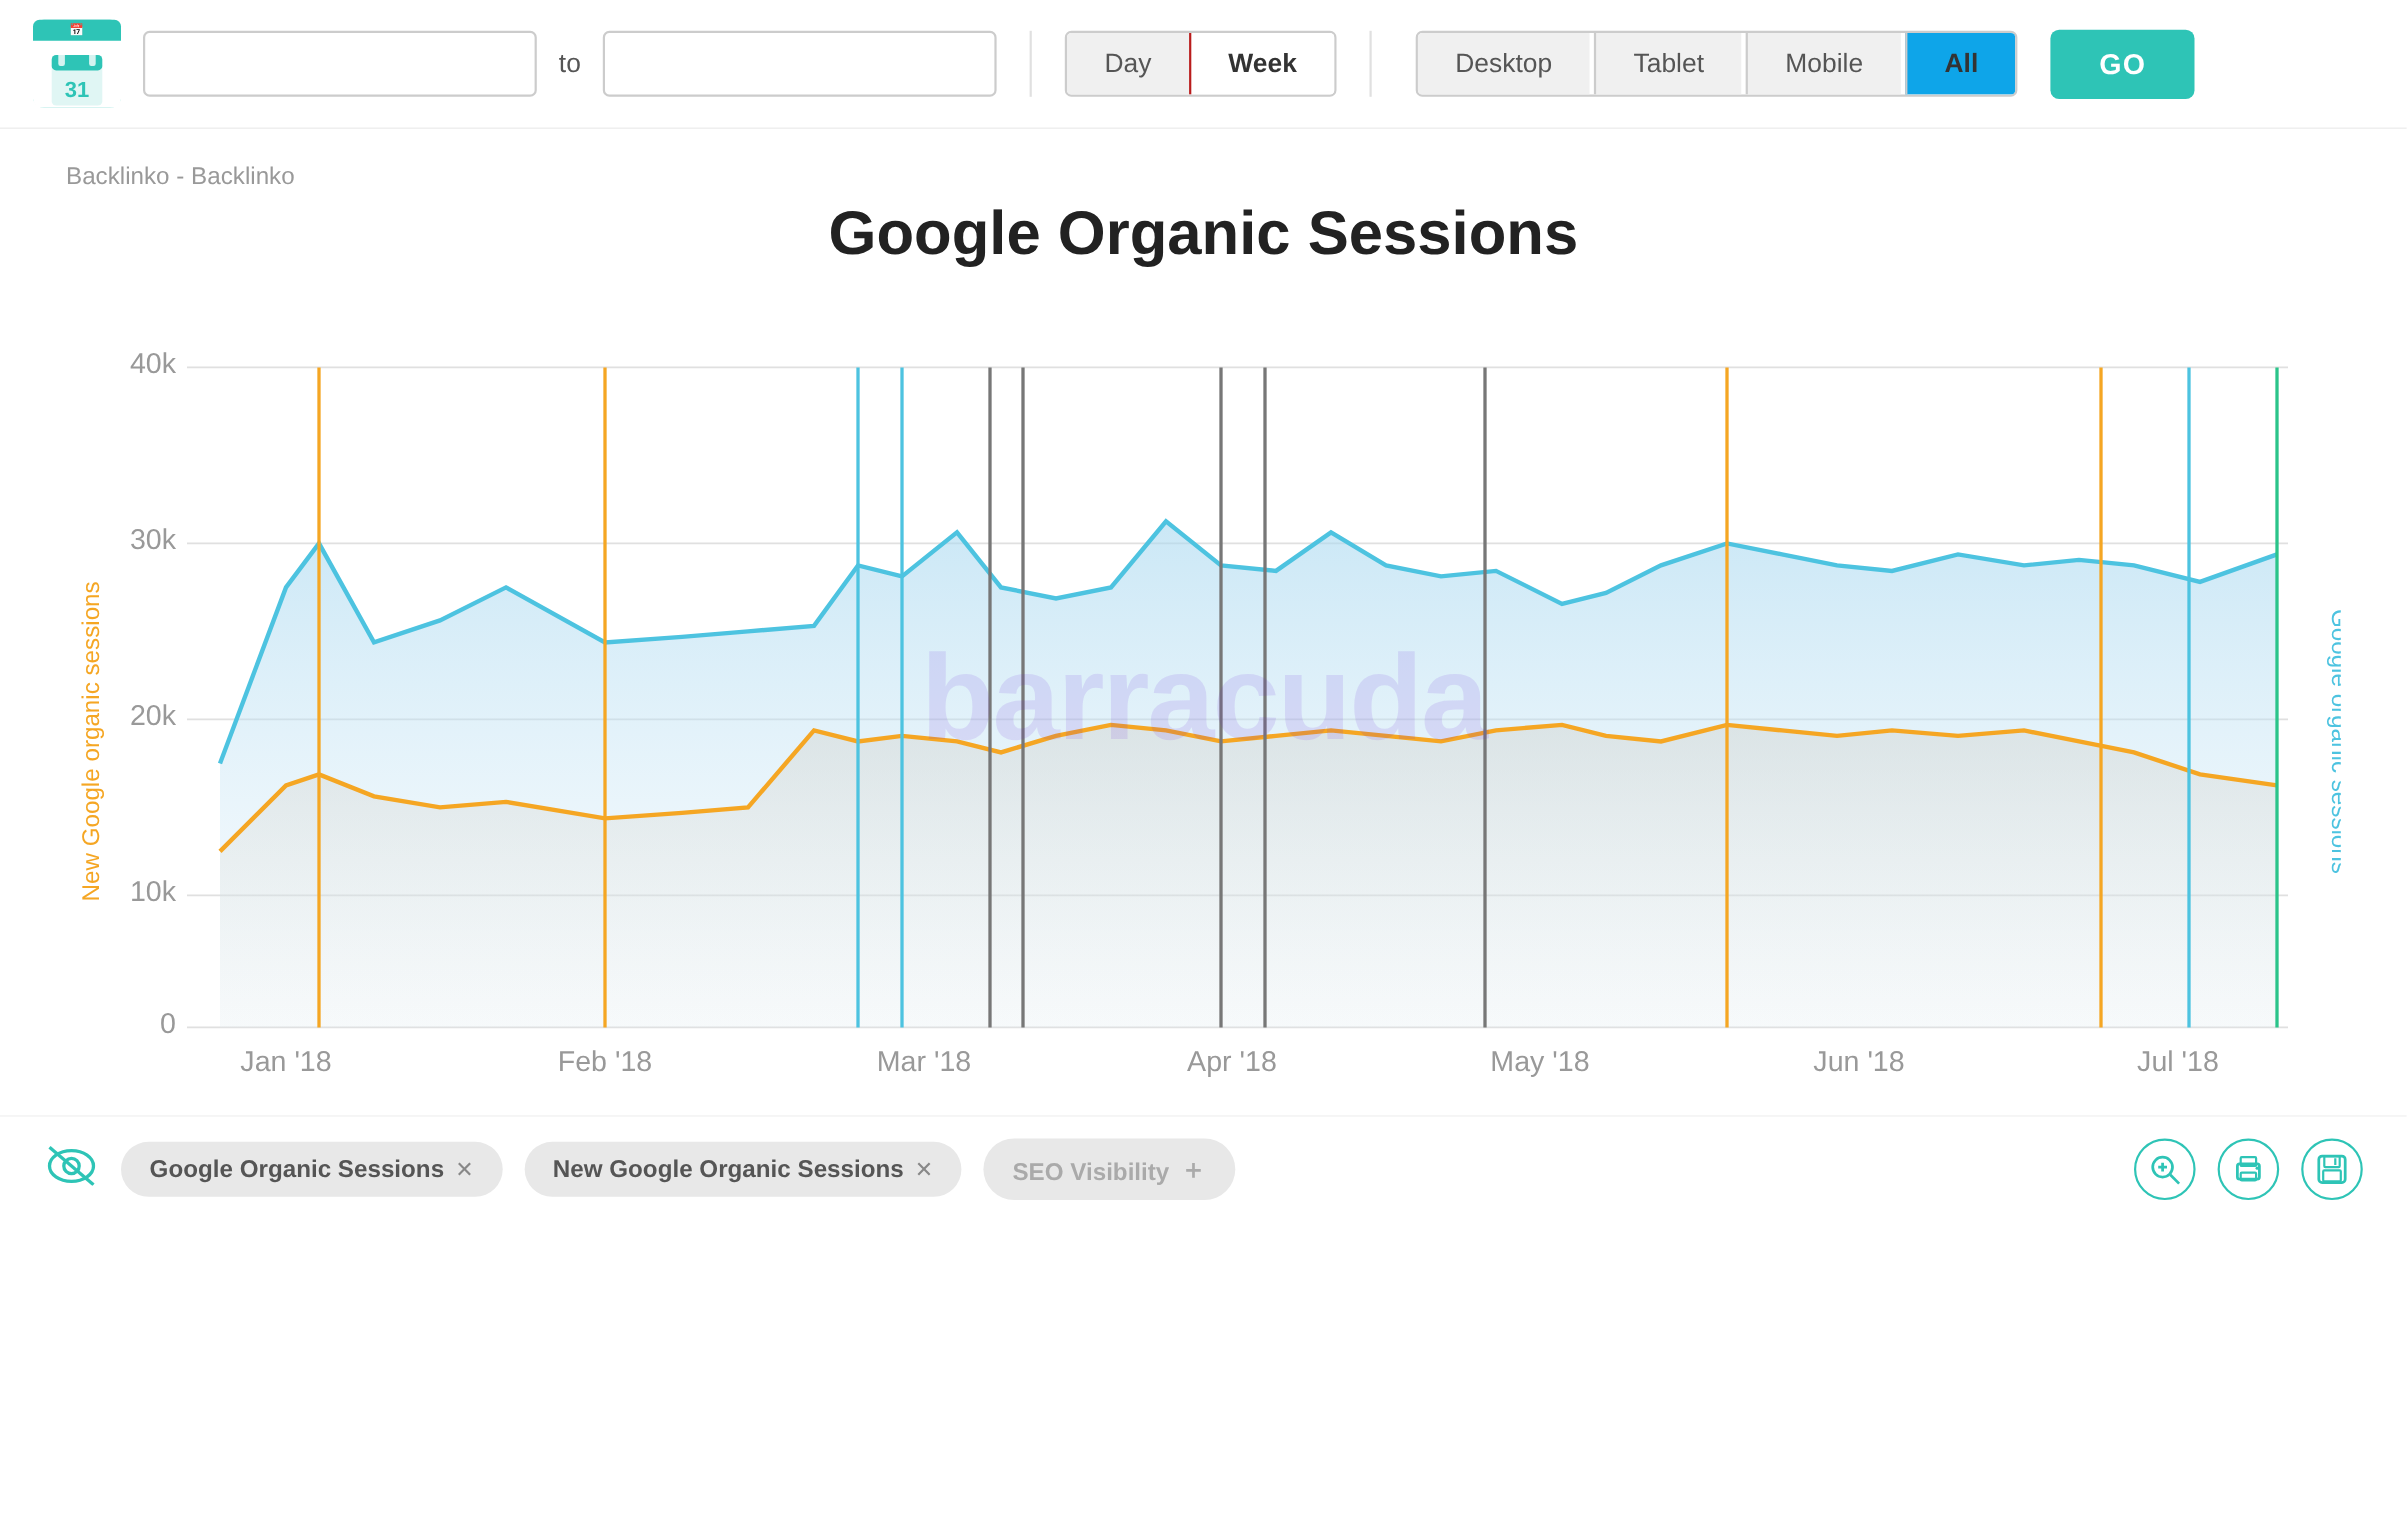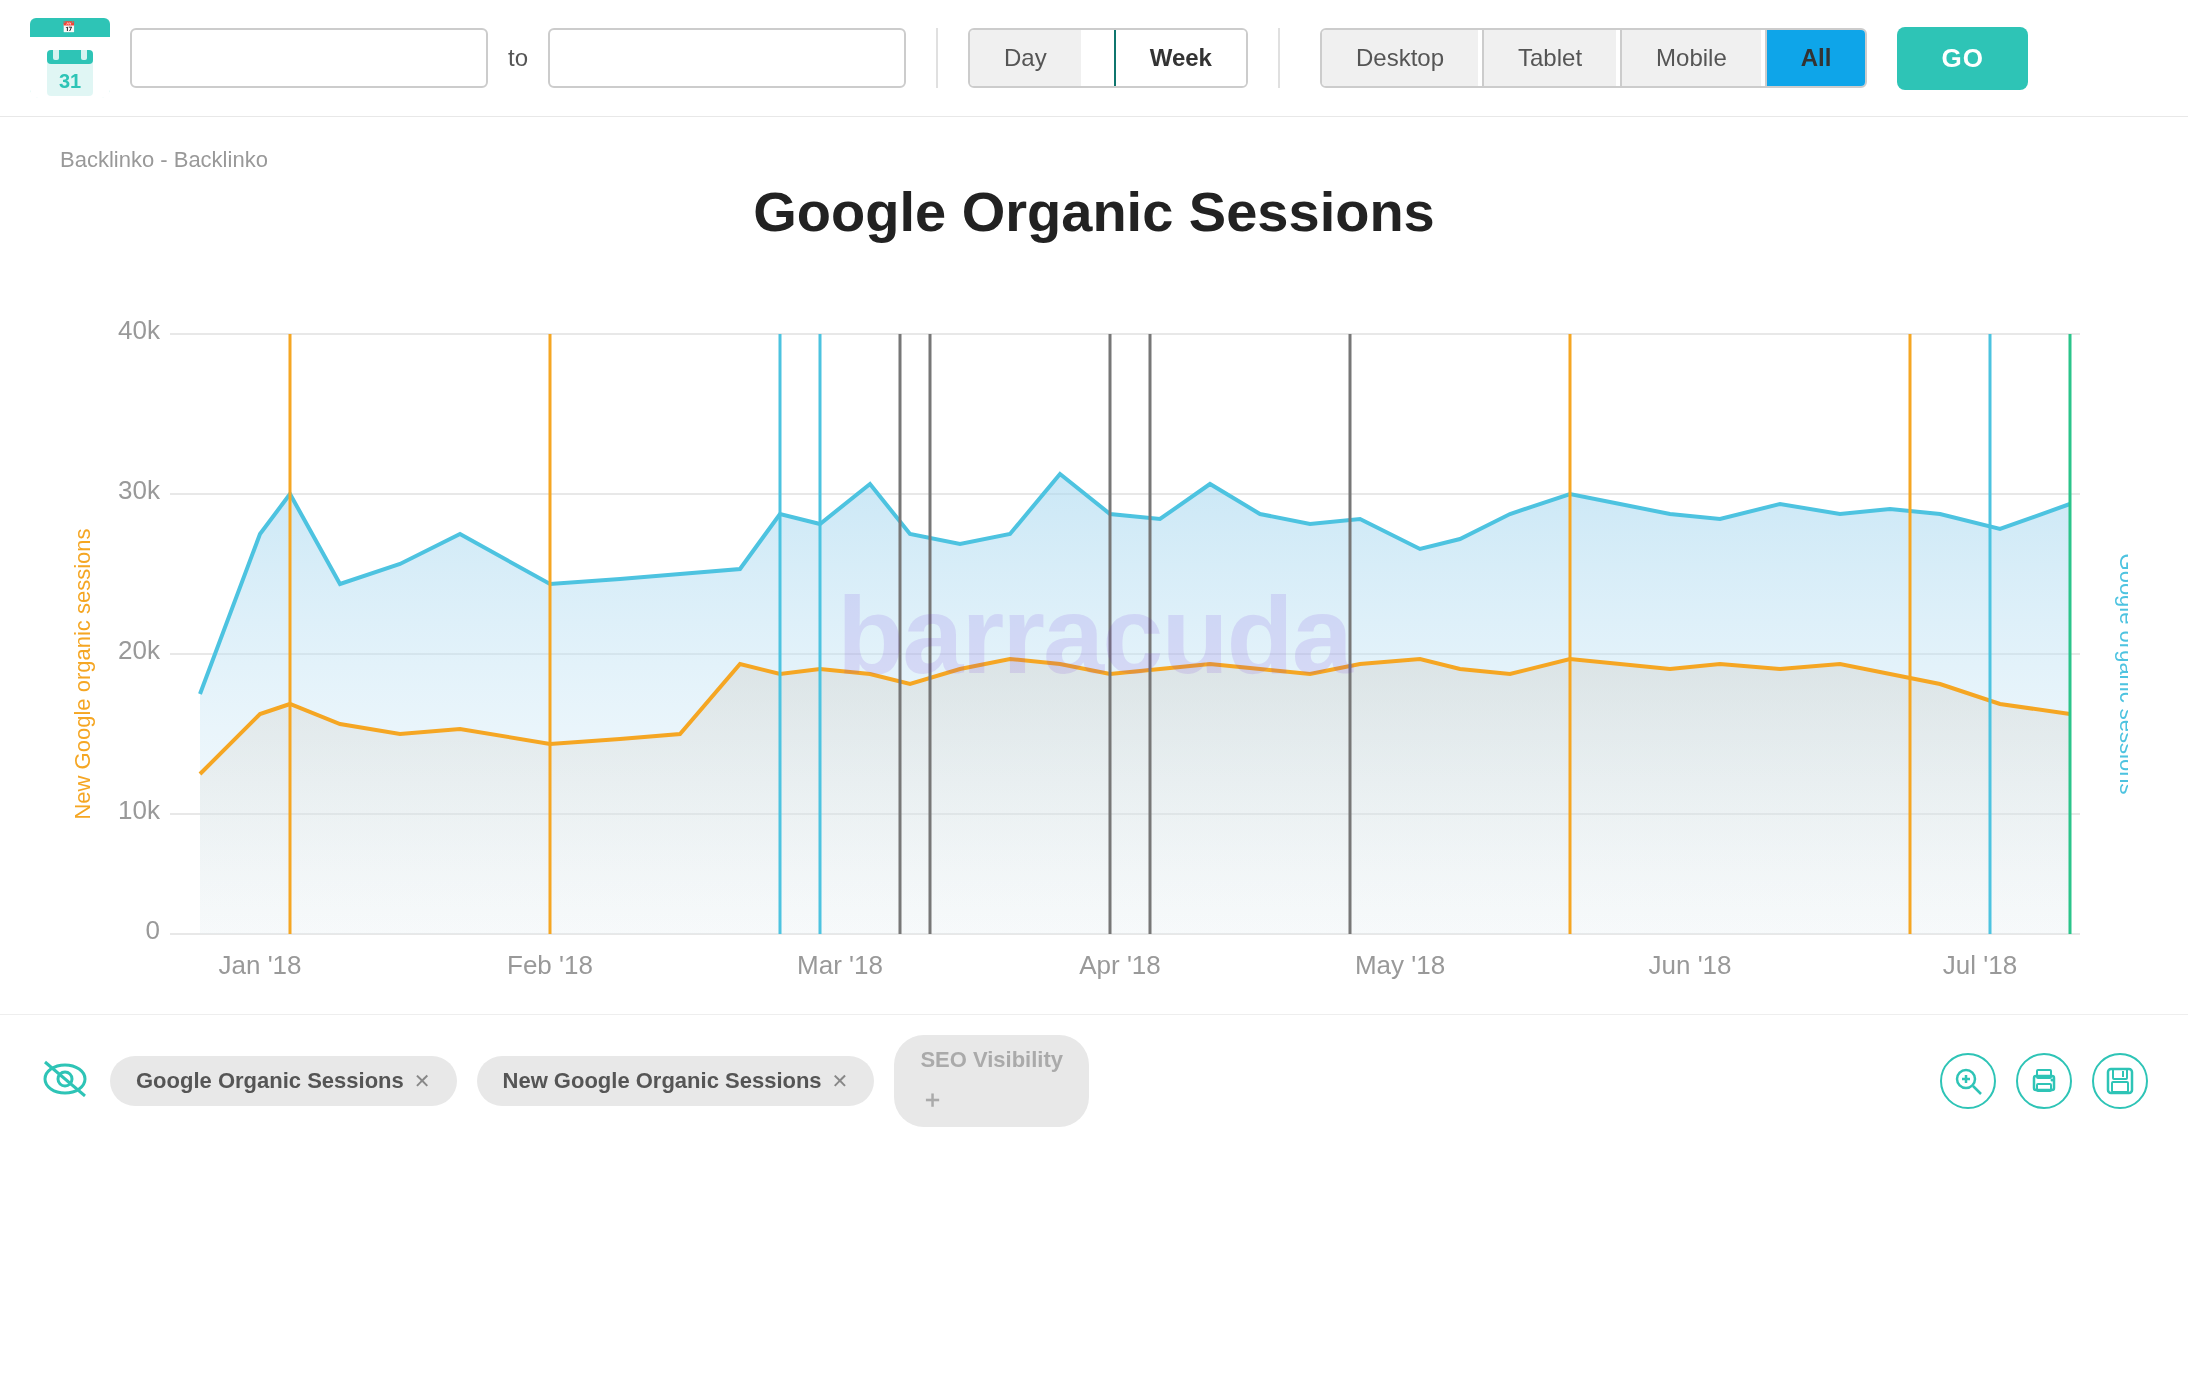--- a/index.html
+++ b/index.html
@@ -92,22 +92,21 @@
       cursor: pointer;
       font-weight: 500;
     }
     .btn-group .btn.active {
       background: #fff;
       color: #333;
       font-weight: 700;
       border: none;
     }
     .btn-group .btn + .btn {
-      border-left: 2px solid #0f766e;
-      margin-left: 33px;
+      border-left: 2px solid #b91c1c;
     }
 
     .device-group {
       display: flex;
       gap: 4px;
       border: 2px solid #ccc;
       border-radius: 6px;
       overflow: hidden;
       margin-left: 10px;
     }
@@ -216,30 +215,29 @@
       cursor: pointer;
     }
     .legend-tag .x-icon {
       font-size: 20px;
       color: #888;
       font-weight: 400;
     }
 
     .legend-add {
       display: flex;
-      align-items: flex-start;
+      align-items: flex-end;
       background: #e8e8e8;
       border-radius: 30px;
       padding: 12px 26px;
       font-size: 22px;
       font-weight: 700;
       color: #aaa;
       gap: 10px;
       cursor: pointer;
-      flex-direction: column;
     }
 
     .footer-right {
       margin-left: auto;
       display: flex;
       gap: 20px;
       align-items: center;
     }
 
     .footer-icon-btn {

